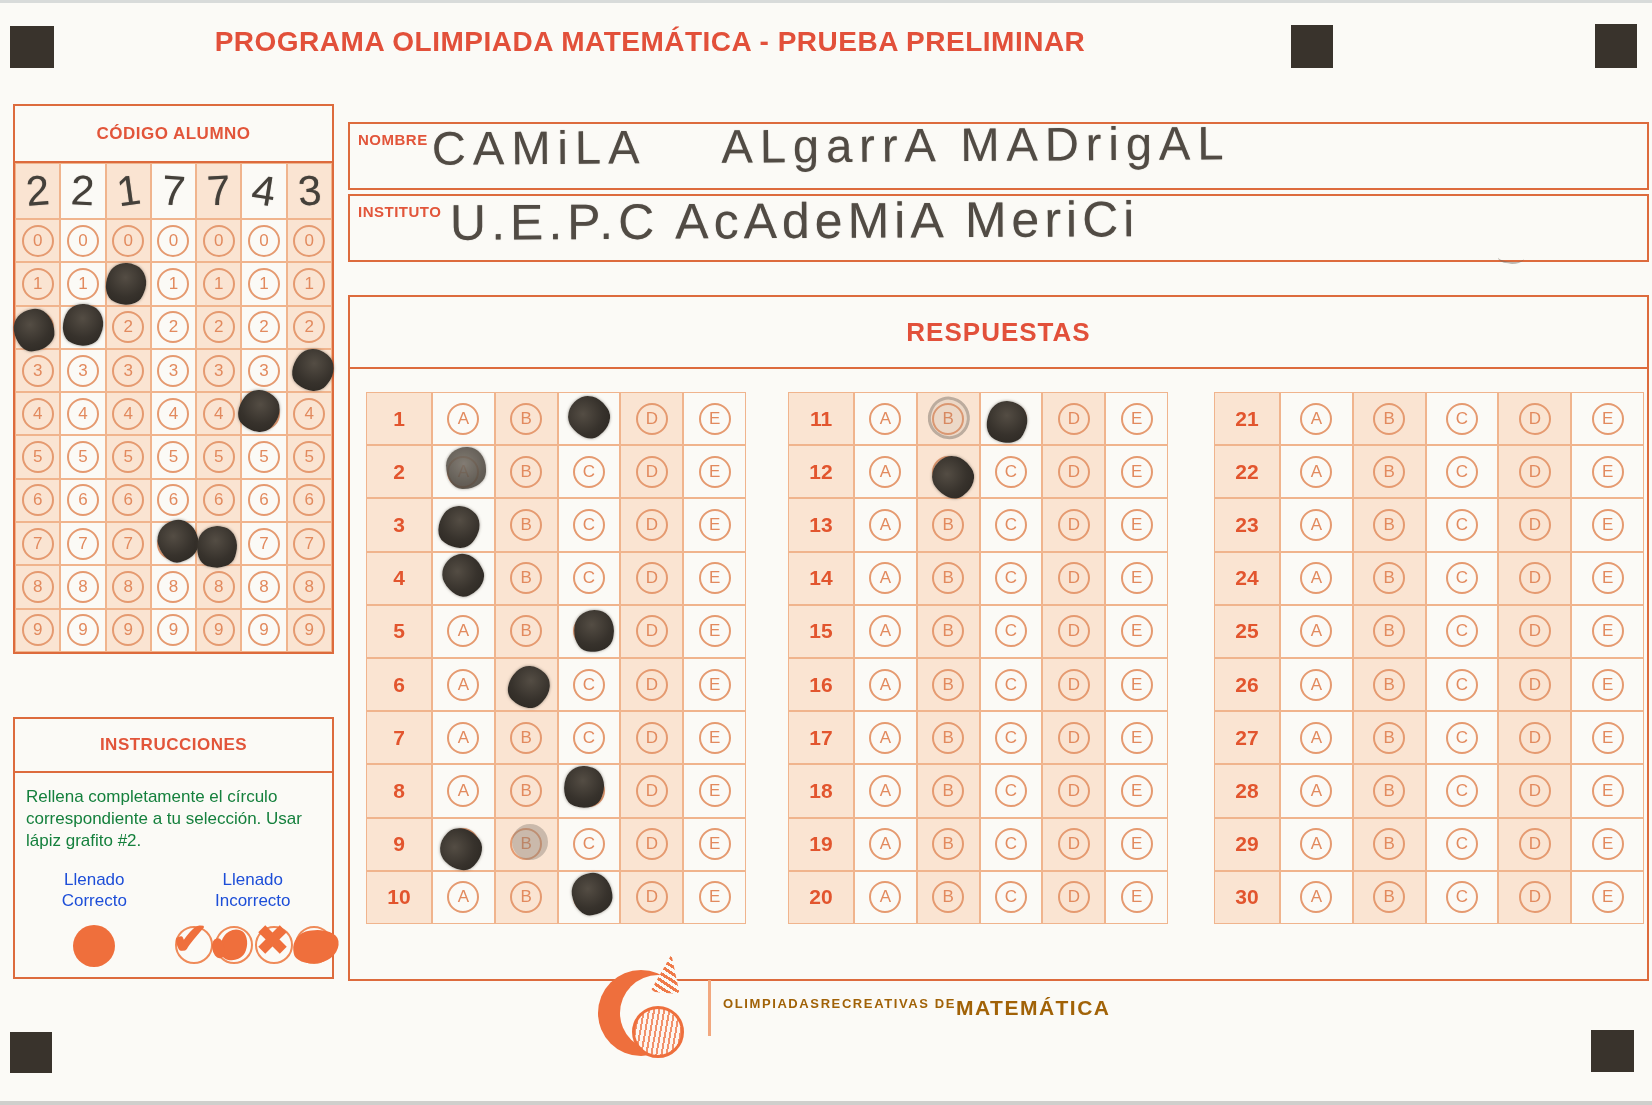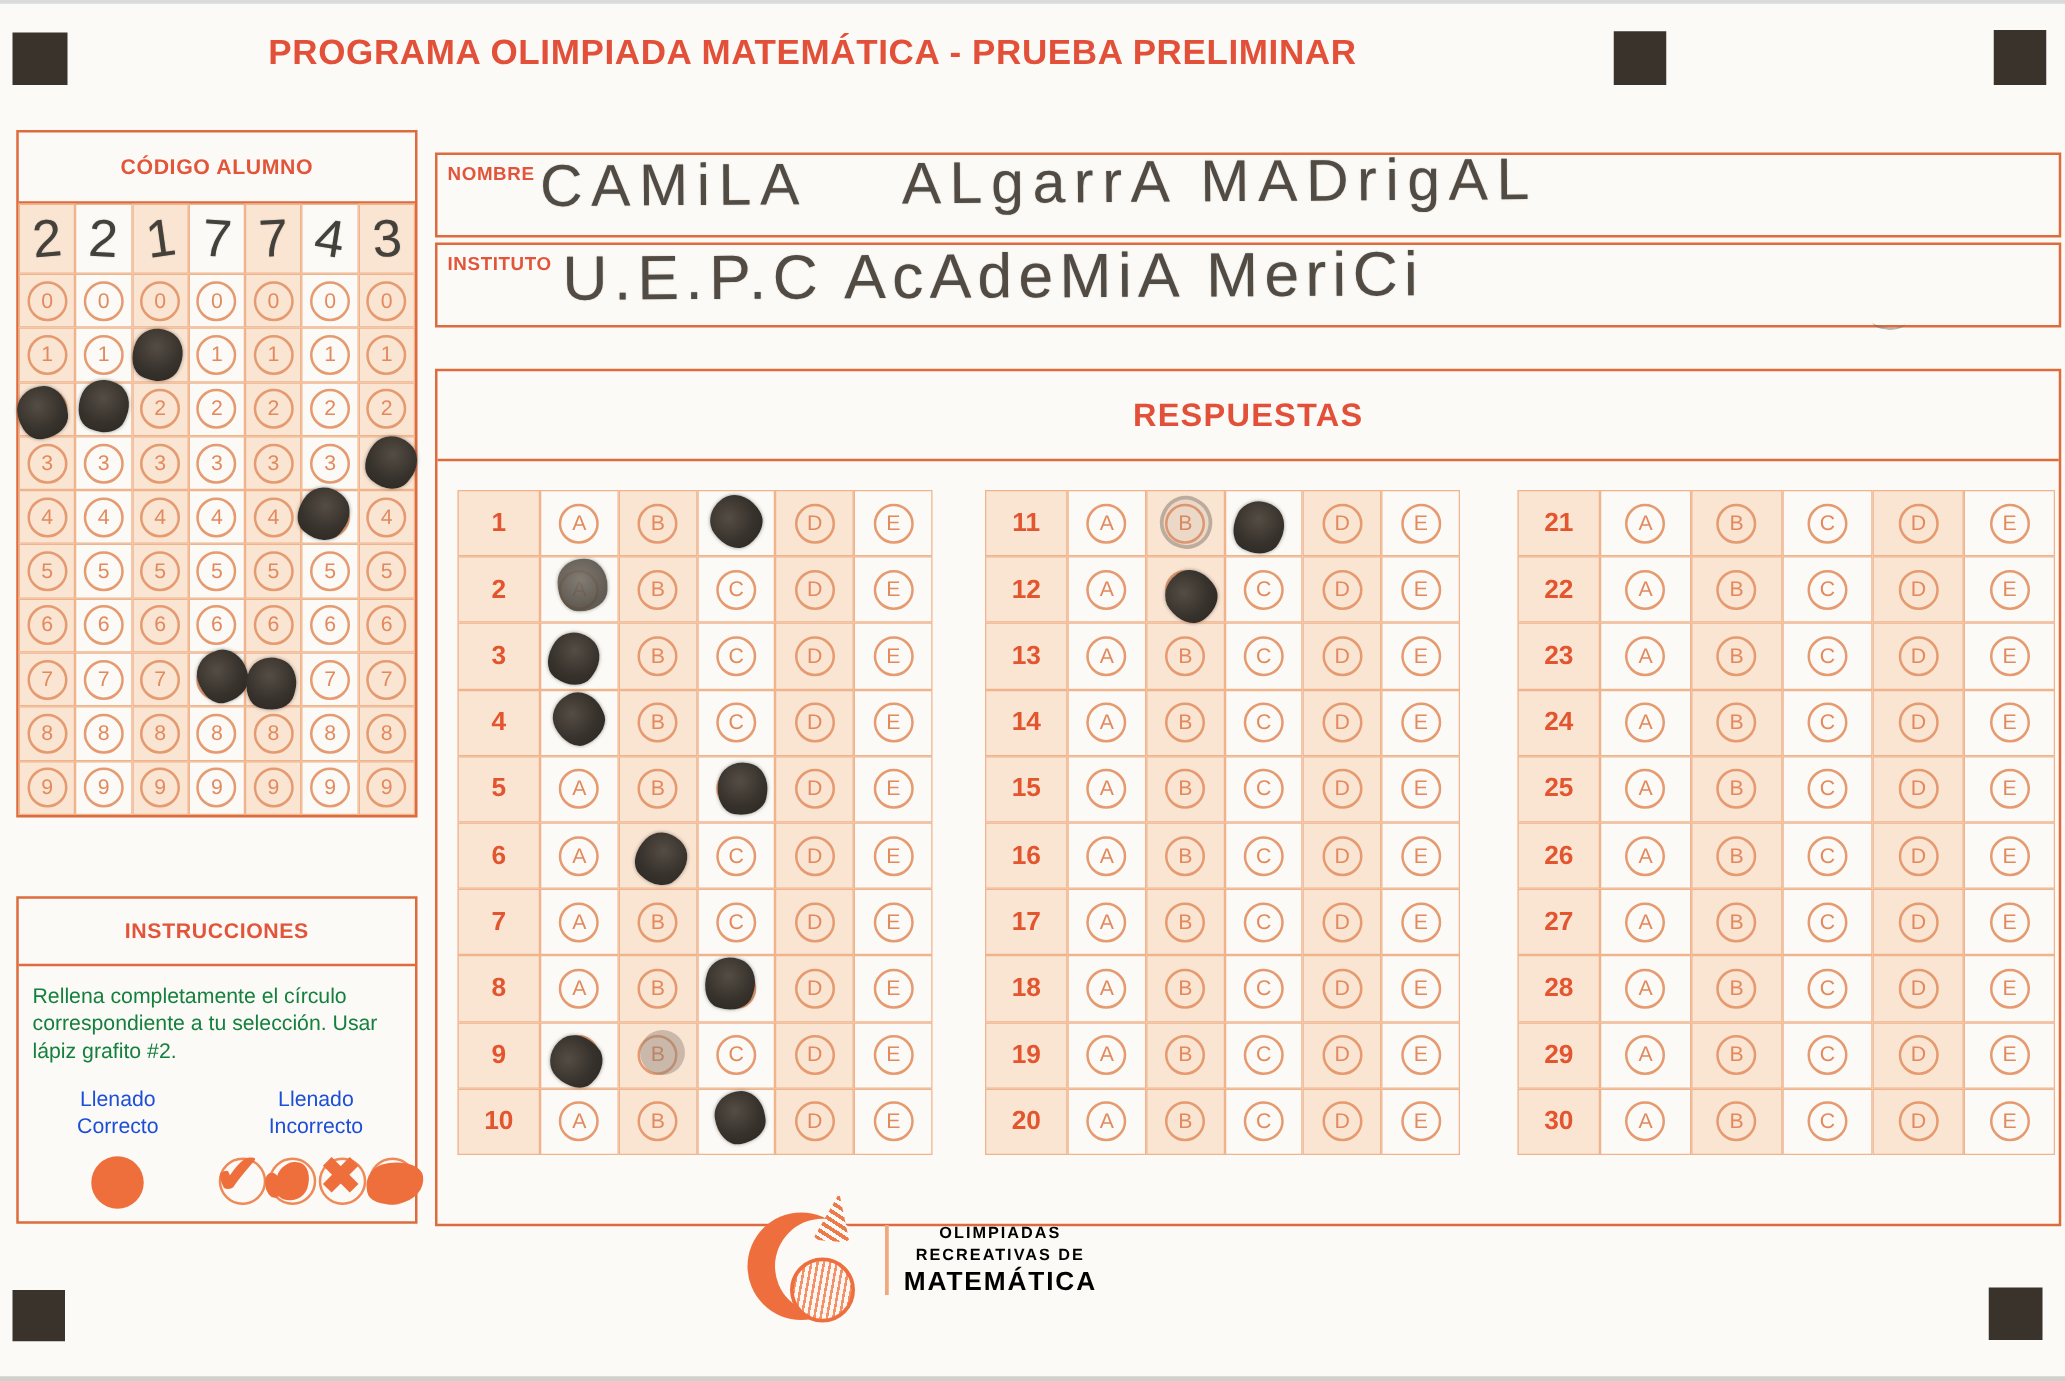--- a/index.html
+++ b/index.html
@@ -90,21 +90,21 @@
   .crescent{position:absolute;left:0;top:16px;width:86px;height:86px;border-radius:50%;background:#ee6f3d;}
   .crescent-inner{position:absolute;left:22px;top:21px;width:76px;height:76px;border-radius:50%;background:#fbfaf6;}
   .cone{position:absolute;left:52px;top:0px;width:34px;height:40px;
         background:repeating-linear-gradient(25deg,#fbfaf6 0 3px,#ef7a49 3px 6px);
         clip-path:polygon(55% 0,95% 95%,8% 100%);border-radius:30%;transform:rotate(8deg);}
   .ball{position:absolute;left:34px;top:52px;width:52px;height:52px;border-radius:50%;
         border:3px solid #ee6f3d;box-sizing:border-box;background:
         repeating-linear-gradient(100deg,rgba(238,111,61,0) 0 3px,rgba(238,111,61,.75) 3px 5px),#fdf6f1;}
   .orm-text{font-size:56px;font-weight:800;color:#ee6f3d;letter-spacing:1px;margin-left:4px;}
   .logo-div{width:3px;height:56px;background:#f2a87f;margin:0 12px 0 14px;}
-  .logo-lines{display:flex;flex-direction:column;justify-content:center;color:#000000;align-items:center;}
+  .logo-lines{display:flex;flex-direction:row;justify-content:center;color:#a16207;}
   .logo-l1,.logo-l2{font-size:13px;font-weight:bold;letter-spacing:1.6px;line-height:1.35;}
   .logo-l3{font-size:21px;font-weight:800;letter-spacing:1.5px;margin-top:1px;}
 
   .stray-mark{position:absolute;width:26px;height:10px;border-bottom:2px solid rgba(110,102,94,.45);
               border-radius:0 0 60% 40%;transform:rotate(8deg);}
 </style>
 </head>
 <body>
 
 <div class="sheet">

